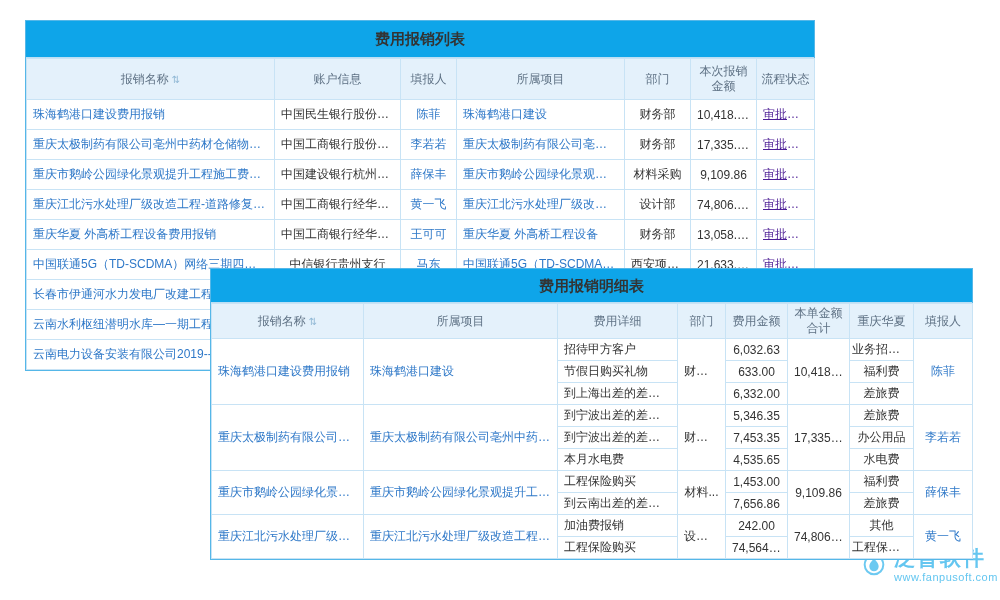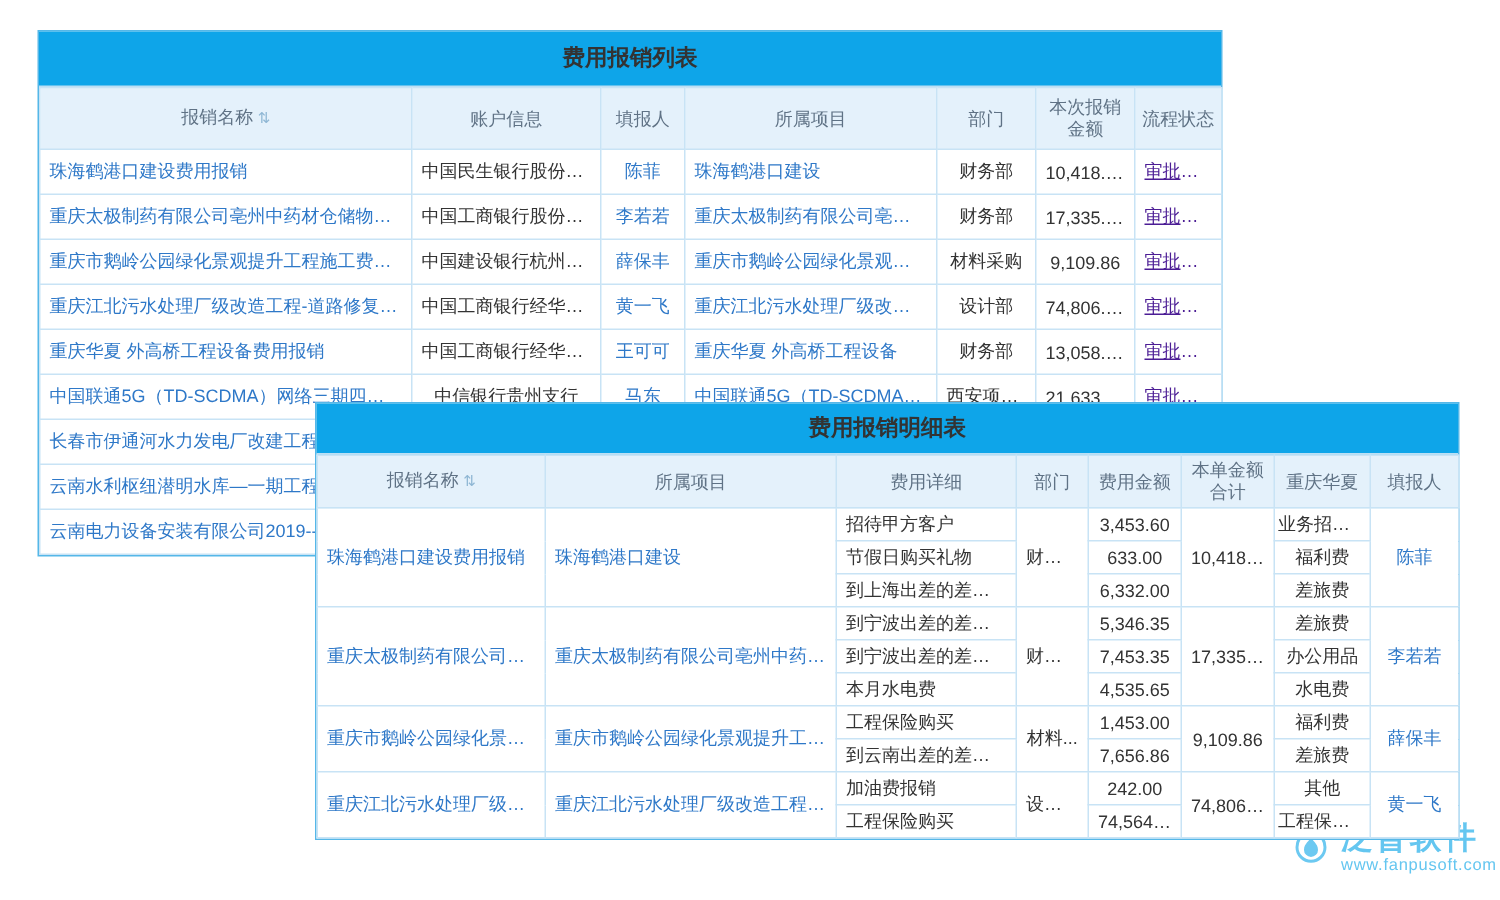--- a/index.html
+++ b/index.html
@@ -178,21 +178,21 @@
           <th><span>重庆华夏</span></th>
           <th><span>填报人</span></th>
         </tr>
       </thead>
     <tbody id="t2-body">
         <tr>
           <td class="cell-name" rowspan="3">珠海鹤港口建设费用报销</td>
           <td class="cell-project" rowspan="3">珠海鹤港口建设</td>
           <td class="cell-detail">招待甲方客户</td>
           <td class="cell-dept" rowspan="3">财务部</td>
-          <td class="cell-amount">3,453.60</td>
+          <td class="cell-amount">6,032.63</td>
           <td class="cell-total" rowspan="3">10,418.60</td>
           <td class="cell-subject">业务招待费</td>
           <td class="cell-filler" rowspan="3">陈菲</td>
         </tr>
         <tr>
           <td class="cell-detail">节假日购买礼物</td>
           <td class="cell-amount">633.00</td>
           <td class="cell-subject">福利费</td>
         </tr>
         <tr>

